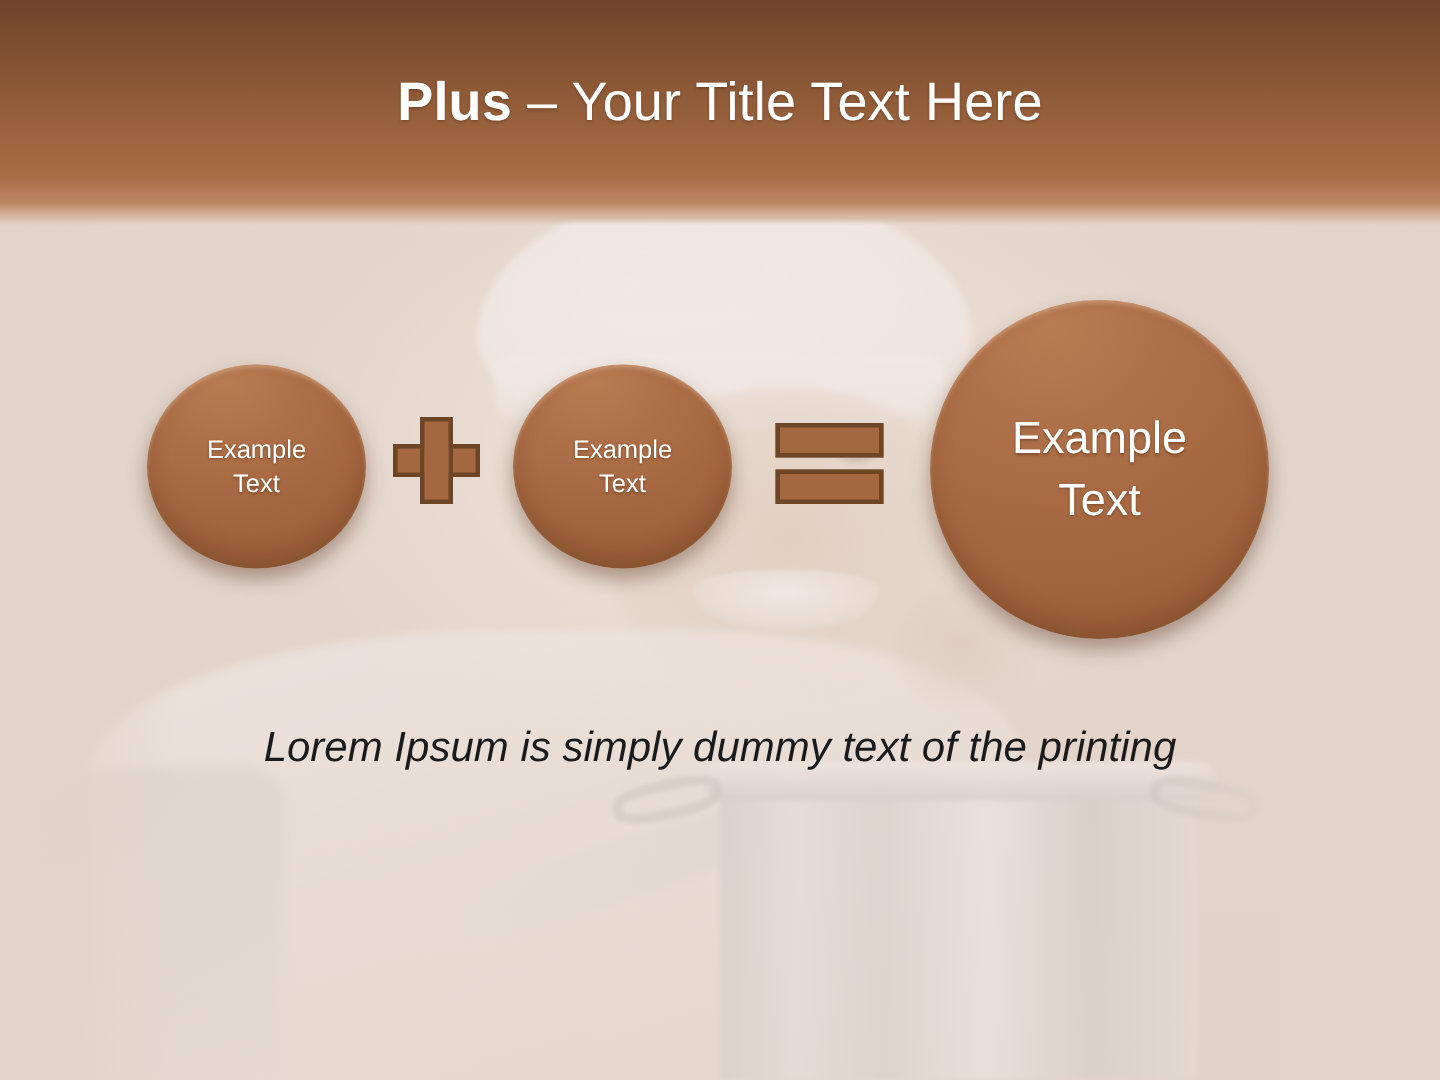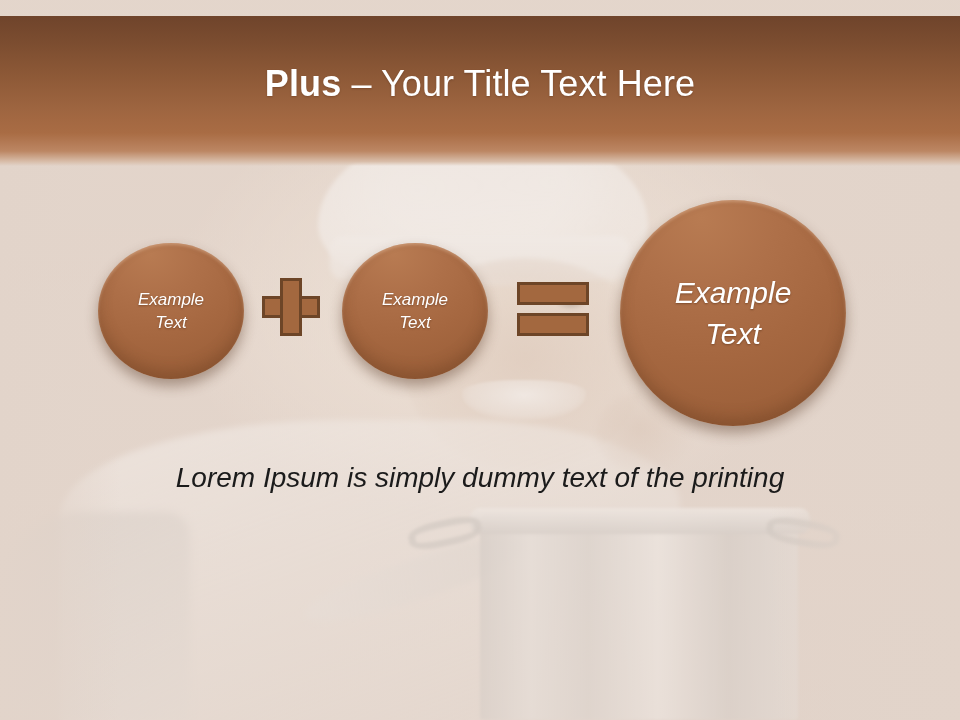--- a/index.html
+++ b/index.html
@@ -148,21 +148,21 @@
     position:absolute; left:0; top:120px; width:120px; height:600px;
     background:linear-gradient(90deg, rgba(226,212,202,.96) 0%, rgba(226,212,202,.55) 55%, rgba(226,212,202,0) 100%);
   }
   .edge-right{
     position:absolute; right:0; top:120px; width:190px; height:600px;
     background:linear-gradient(270deg, rgba(226,212,202,.96) 0%, rgba(226,212,202,.55) 60%, rgba(226,212,202,0) 100%);
   }
 
   
   .header{
-    position:absolute; left:0; top:16px; width:960px; height:150px;
+    position:absolute; left:0; top:0; width:960px; height:150px;
     background:linear-gradient(180deg,
       #6f442b 0%,
       #7c4d30 18%,
       #8d5937 40%,
       #9e6540 62%,
       #a96c44 78%,
       #bc8663 90%,
       #d8bda9 97%,
       rgba(226,212,202,0) 100%);
     display:flex; align-items:flex-start; justify-content:center;
@@ -174,21 +174,21 @@
     line-height:1;
     color:#ffffff;
     font-weight:400;
     letter-spacing:.1px;
     white-space:nowrap;
     text-shadow:0 1px 2px rgba(60,30,14,.28);
   }
   .slide-title .strong{ font-weight:700; }
 
   
-  .diagram{ position:absolute; inset:0; z-index:10;font-style:italic; }
+  .diagram{ position:absolute; inset:0; z-index:10; }
 
   .bubble{
     position:absolute;
     border-radius:50%;
     background:
       radial-gradient(ellipse 130% 120% at 36% 8%, #b87b52 0%, #ae7049 26%, #a56740 52%, #9b5f39 78%, #8f5633 100%);
     box-shadow:
       0 7px 13px rgba(78,46,26,.40),
       inset 0 2px 3px rgba(255,226,200,.30),
       inset 0 -8px 14px rgba(92,52,28,.30);
@@ -237,21 +237,21 @@
     background:#a3683f;
     border:3px solid #6d4527;
     box-sizing:border-box;
   }
   .op-equals .bar.top{ top:0; }
   .op-equals .bar.bottom{ top:31px; }
 
   
   .caption{
     position:absolute;
-    left:110px; top:458px; width:740px;
+    left:110px; top:478px; width:740px;
     text-align:center;
     font-style:italic;
     font-size:28px;
     line-height:1.42;
     color:#1b1b1b;
     z-index:10;
   }
 </style>
 </head>
 <body>

